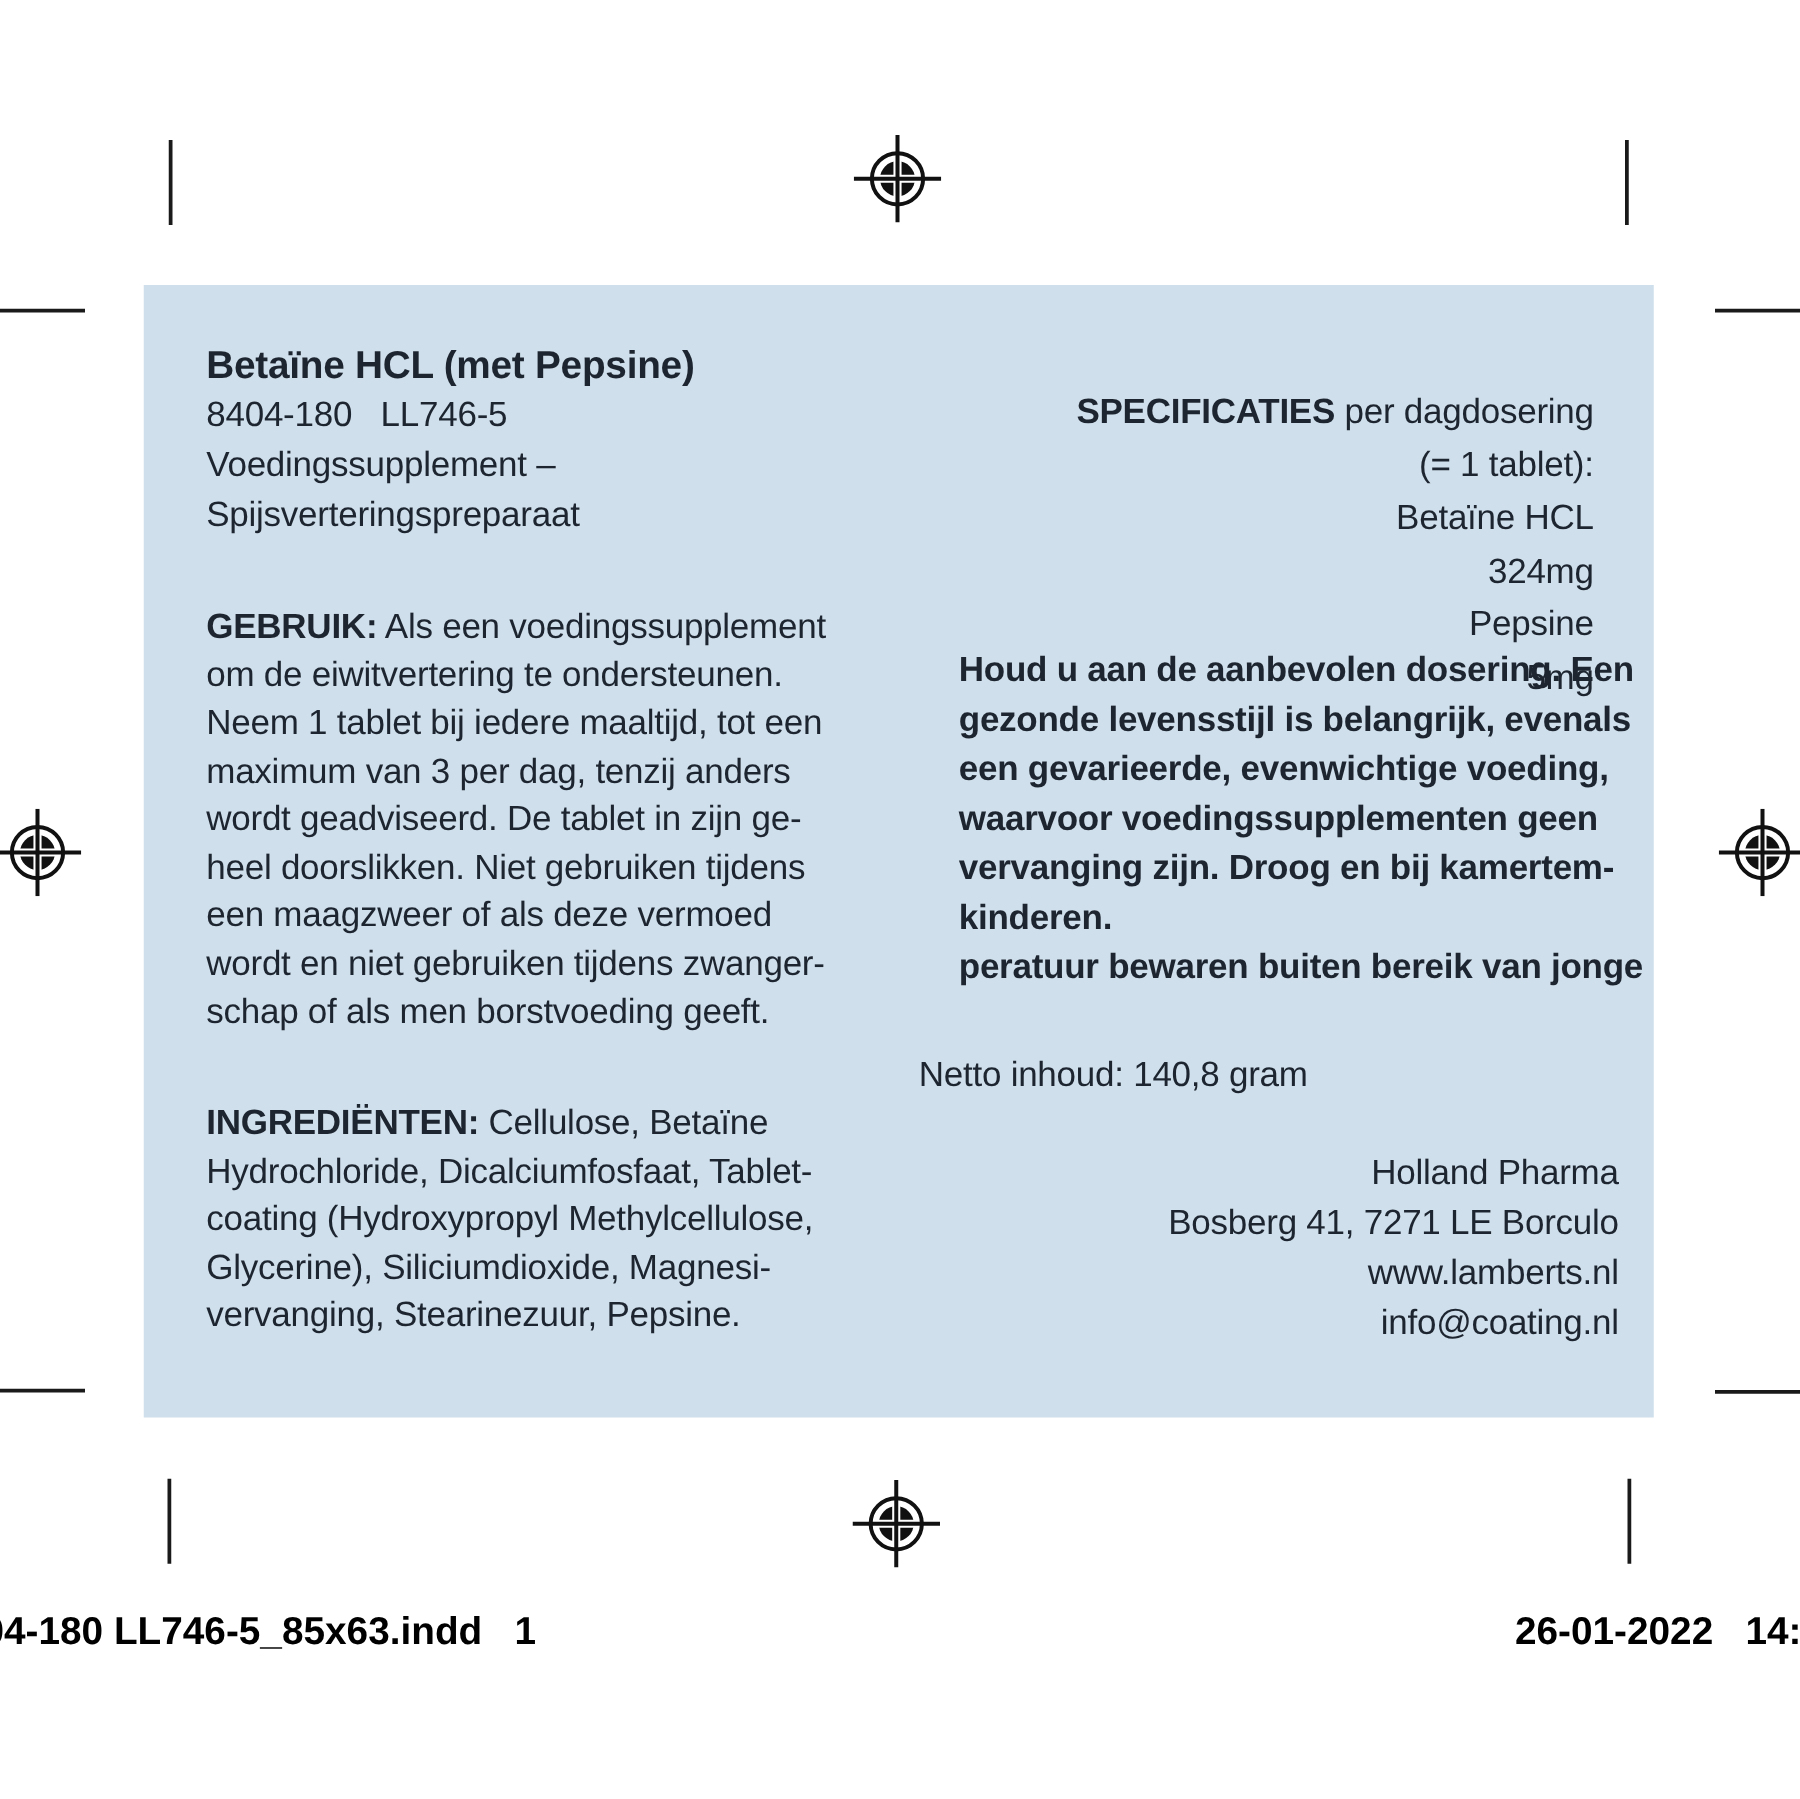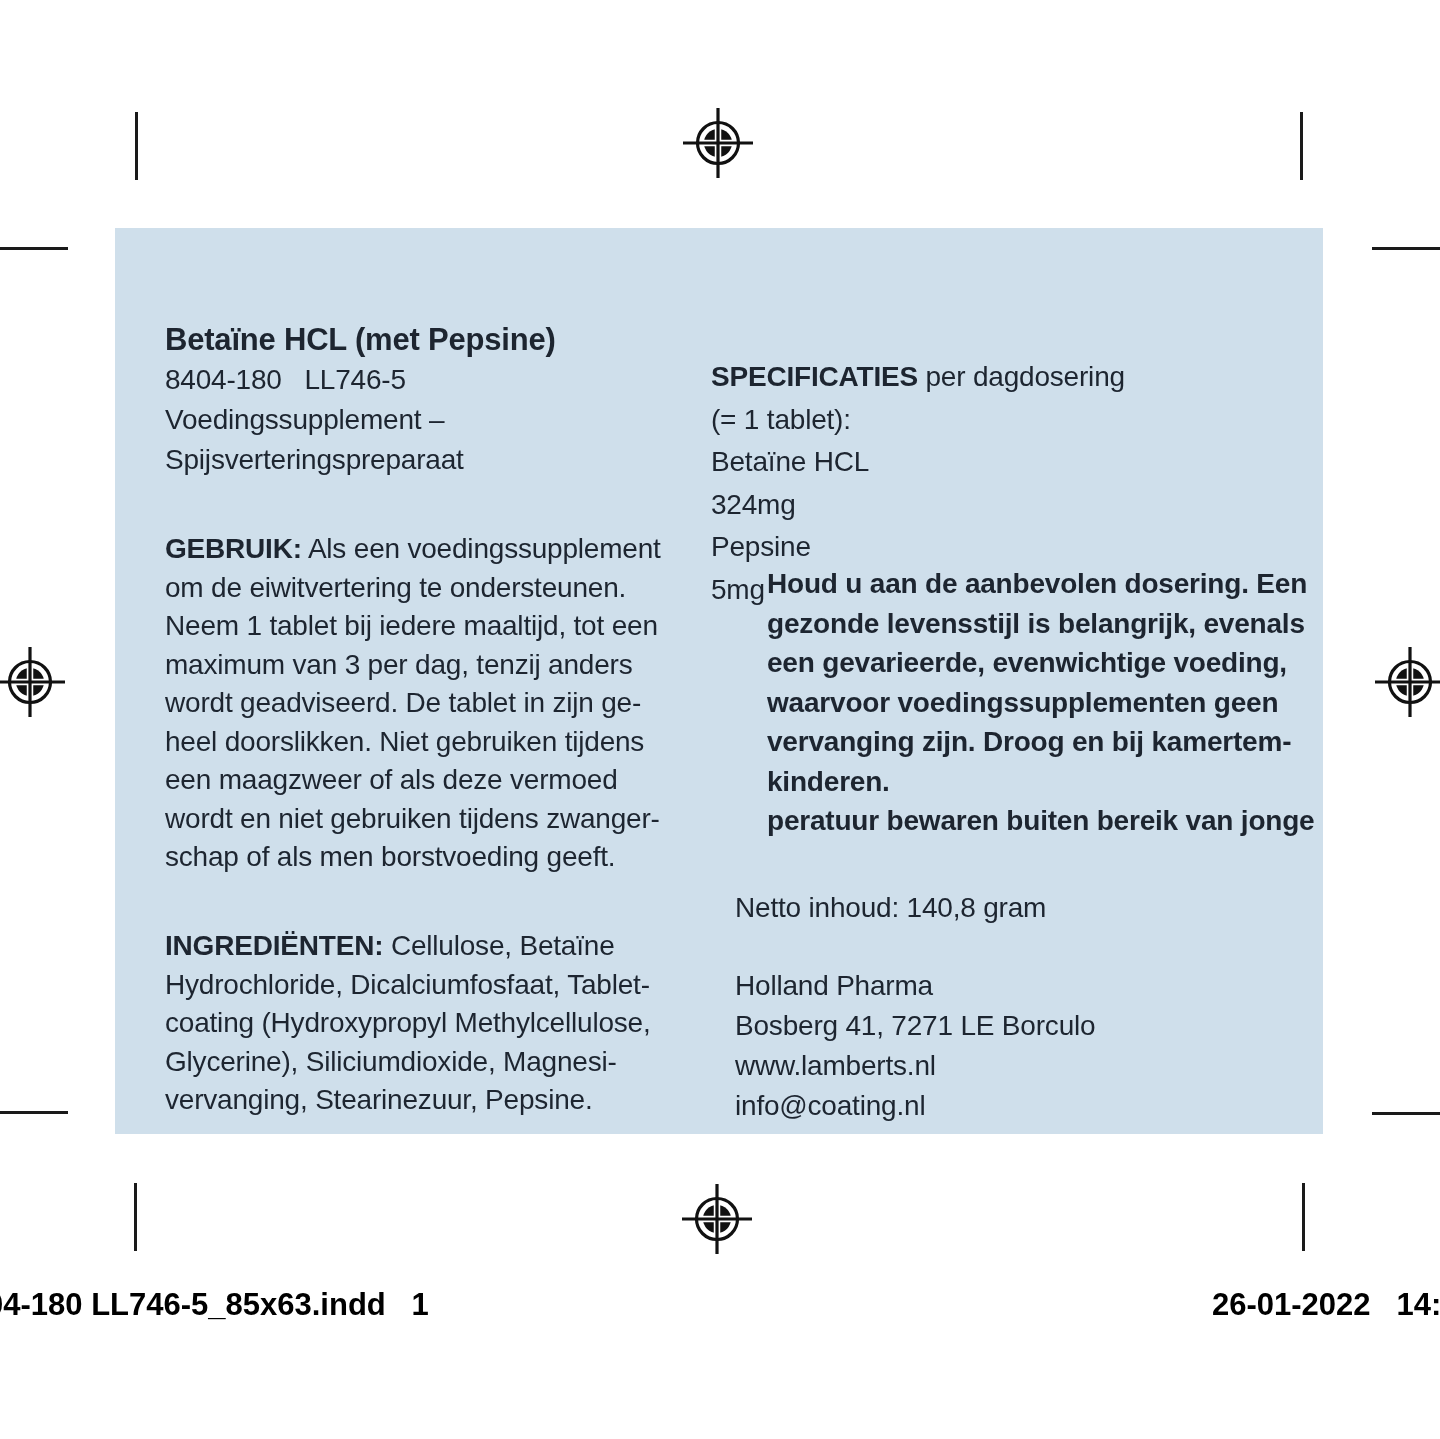--- a/index.html
+++ b/index.html
@@ -10,28 +10,28 @@
     overflow:hidden;
     font-family:"Liberation Sans", sans-serif;
     color:#1d2530;
   }
   
   .panel{
     position:absolute;left:115px;top:228px;
     width:1208px;height:906px;
     background:#cfdfeb;
   }
-  .block{position:absolute;margin-top:48px;}
+  .block{position:absolute;}
   .line{white-space:pre;font-size:28px;line-height:38.5px;letter-spacing:-0.2px;}
   .b{font-weight:700;}
   .title-line{white-space:pre;font-size:31px;line-height:40px;font-weight:700;letter-spacing:-0.2px;}
   .head-block .line{line-height:40px;}
   .spec-block .line{line-height:42.5px;}
   .dose-block .line{line-height:39.5px;}
-  .addr-block .line{line-height:40px;}
+  .addr-block .line{line-height:40px;text-align:right;}
   .spec-row{display:flex;justify-content:space-between;width:533px;flex-direction:column;}
   .spec-row .val{white-space:pre;}
   
   .regmark{position:absolute;width:70px;height:70px;}
   .cropmark{position:absolute;background:#1a1a1a;}
   .crop-v{width:3px;height:68px;}
   .crop-h{width:68px;height:3px;}
   
   .slug{
     position:absolute;top:1287px;
@@ -106,21 +106,21 @@
   </div>
 
   <div class="block" style="left:50px;top:651px;width:560px;">
     <div class="line"><span class="b">INGREDIËNTEN:</span><span> Cellulose, Betaïne</span></div>
     <div class="line">Hydrochloride, Dicalciumfosfaat, Tablet-</div>
     <div class="line">coating (Hydroxypropyl Methylcellulose,</div>
     <div class="line">Glycerine), Siliciumdioxide, Magnesi-</div>
     <div class="line">vervanging, Stearinezuur, Pepsine.</div>
   </div>
 
-  <div class="block spec-block" style="left:596px;top:80px;width:533px;">
+  <div class="block spec-block" style="left:627px;top:80px;width:533px;text-align:right;">
     <div class="line"><span class="b">SPECIFICATIES</span><span> per dagdosering</span></div>
     <div class="line">(= 1 tablet):</div>
     <div class="line spec-row">
       <span>Betaïne HCL</span>
       <span class="val">324mg</span>
     </div>
     <div class="line spec-row">
       <span>Pepsine</span>
       <span class="val">5mg</span>
     </div>

